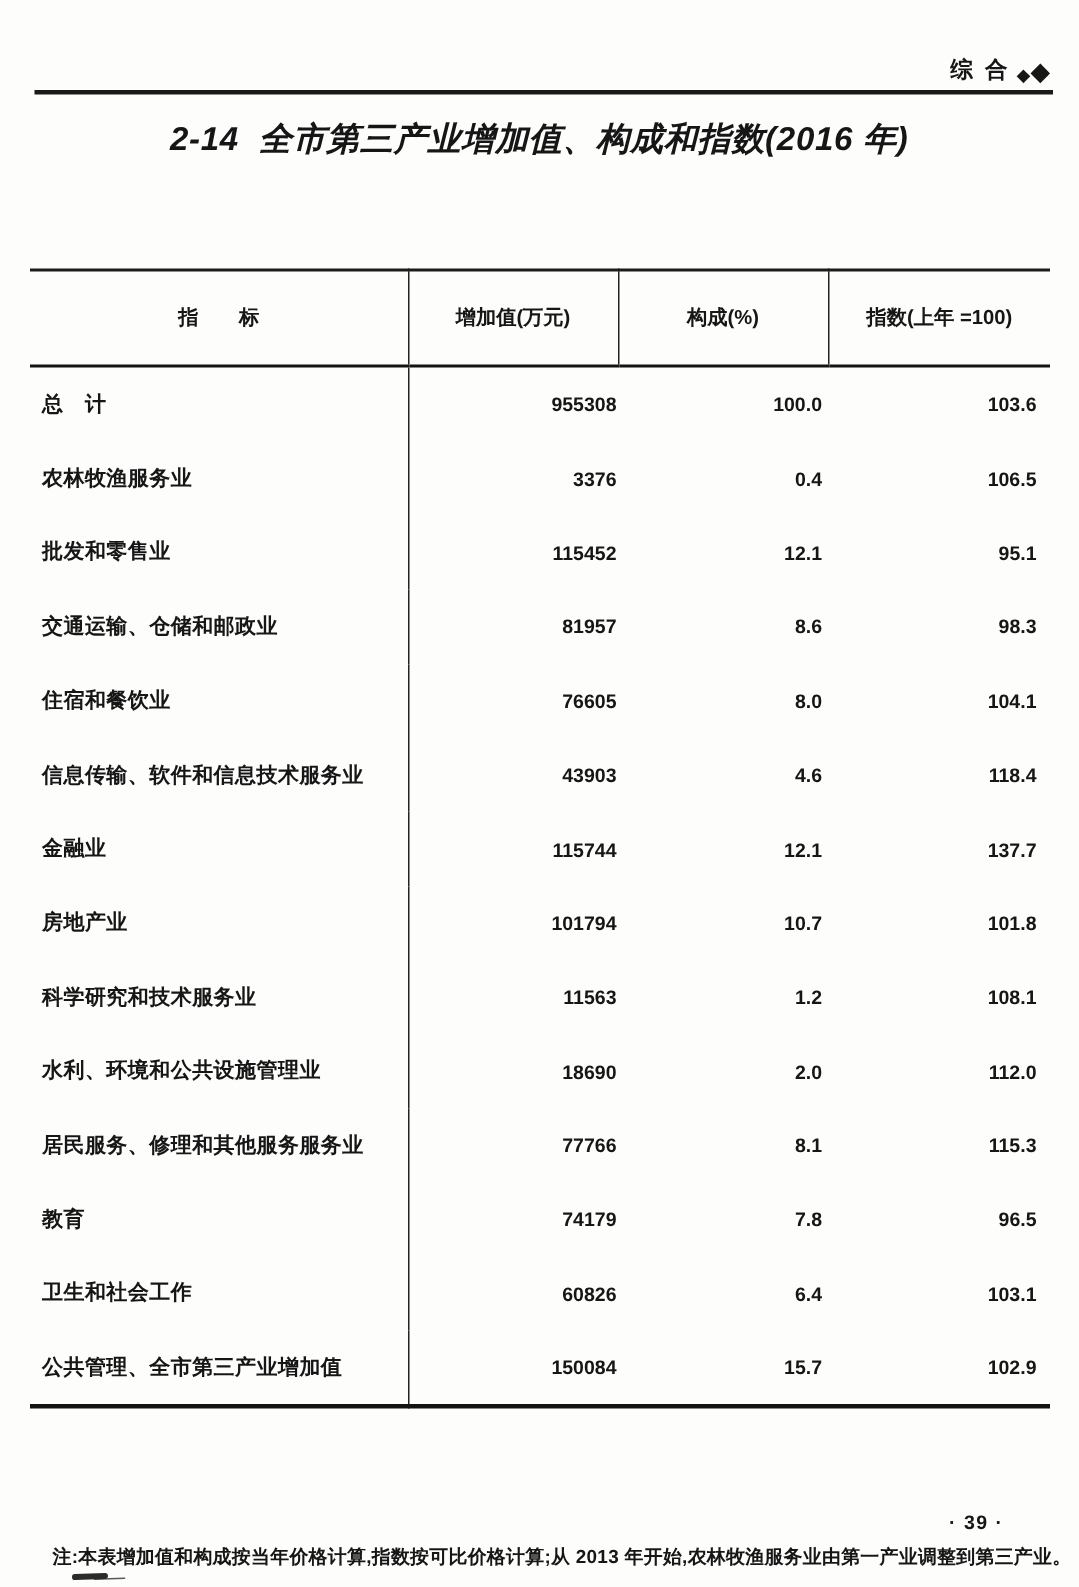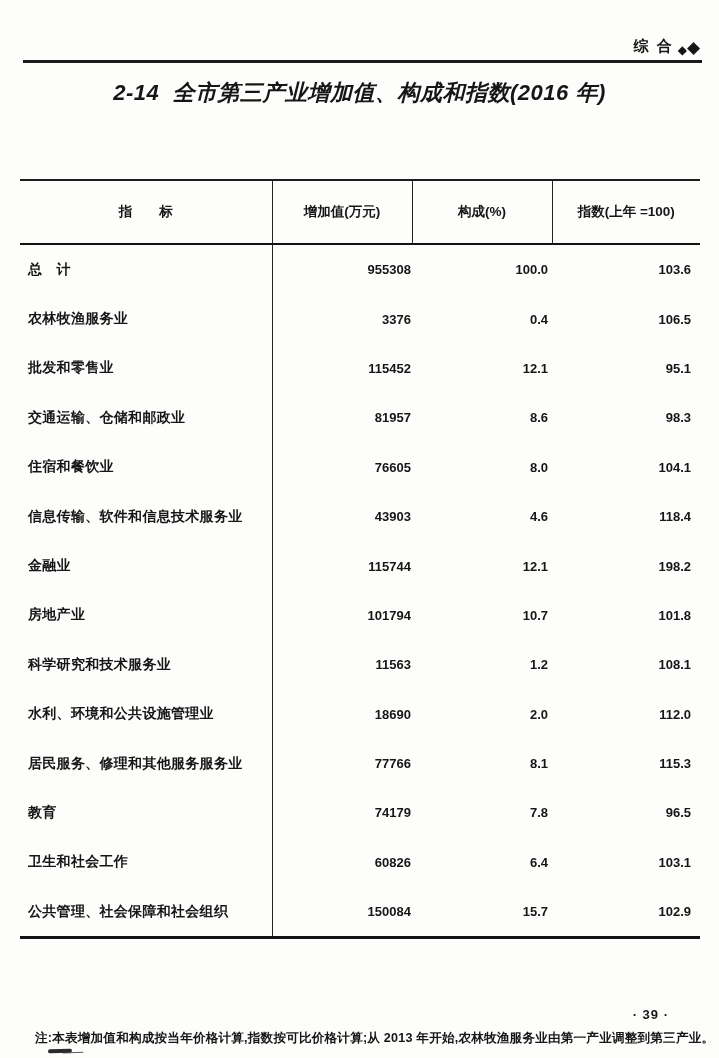--- a/index.html
+++ b/index.html
@@ -149,21 +149,21 @@
       <tr>
         <td>信息传输、软件和信息技术服务业</td>
         <td class="col-value">43903</td>
         <td class="col-share">4.6</td>
         <td class="col-index">118.4</td>
       </tr>
       <tr>
         <td>金融业</td>
         <td class="col-value">115744</td>
         <td class="col-share">12.1</td>
-        <td class="col-index">198.2</td>
+        <td class="col-index">137.7</td>
       </tr>
       <tr>
         <td>房地产业</td>
         <td class="col-value">101794</td>
         <td class="col-share">10.7</td>
         <td class="col-index">101.8</td>
       </tr>
       <tr>
         <td>科学研究和技术服务业</td>
         <td class="col-value">11563</td>
@@ -188,21 +188,21 @@
         <td class="col-share">7.8</td>
         <td class="col-index">96.5</td>
       </tr>
       <tr>
         <td>卫生和社会工作</td>
         <td class="col-value">60826</td>
         <td class="col-share">6.4</td>
         <td class="col-index">103.1</td>
       </tr>
       <tr>
-        <td>公共管理、社会保障和社会组织</td>
+        <td>公共管理、全市第三产业增加值</td>
         <td class="col-value">150084</td>
         <td class="col-share">15.7</td>
         <td class="col-index">102.9</td>
       </tr>
     </tbody>
 </table>
 
 <p class="note">注:本表增加值和构成按当年价格计算,指数按可比价格计算;从 2013 年开始,农林牧渔服务业由第一产业调整到第三产业。</p>
 
 <div class="page-number">· 39 ·</div>

